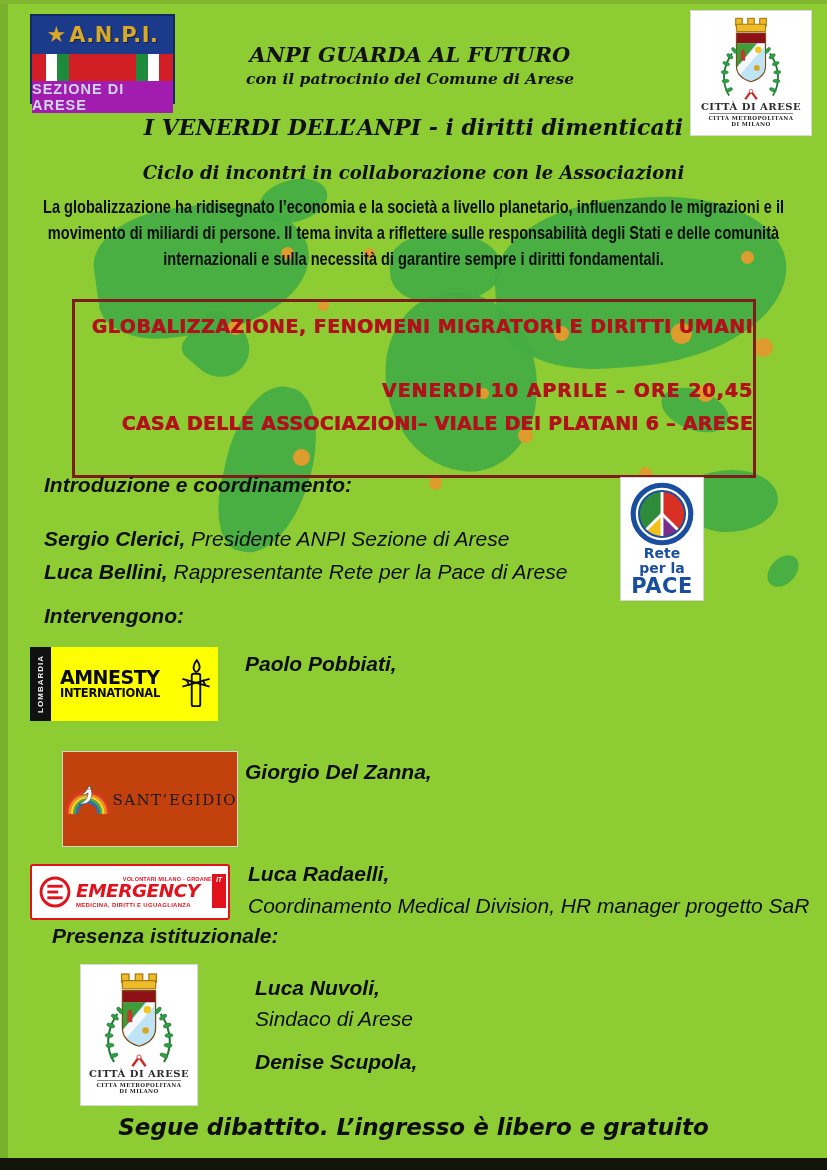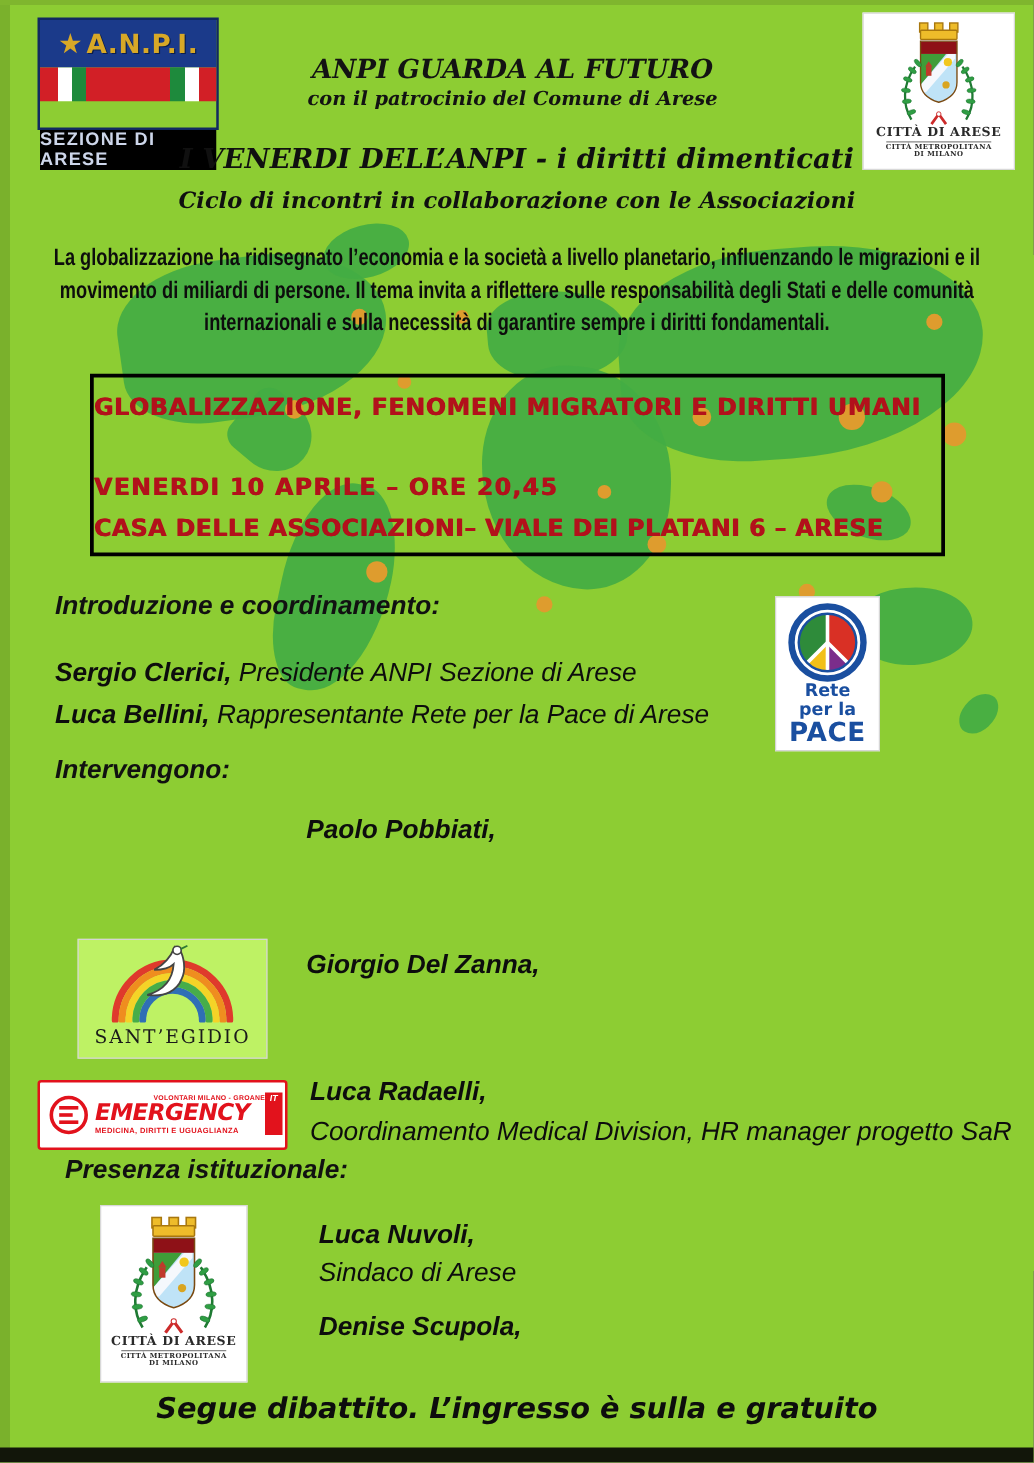--- a/index.html
+++ b/index.html
@@ -37,51 +37,51 @@
 
   
   .anpi{left:30px;top:14px;width:145px;height:90px;border:2px solid #122a60;box-sizing:border-box;
         display:flex;flex-direction:column;}
   .anpi-top{flex:0 0 38px;background:#1b3a8a;display:flex;align-items:center;justify-content:center;gap:3px;}
   .anpi-star{color:#d8a827;font-size:22px;line-height:1;}
   .anpi-title{color:#d8a827;font-family:"DejaVu Sans",sans-serif;font-weight:800;font-size:21px;letter-spacing:.5px;
               text-shadow:1px 1px 0 #0d1f4d;}
   .anpi-ribbon{flex:0 0 27px;
     background:linear-gradient(90deg,#d21f26 0 10%,#ffffff 10% 18%,#1e8a3c 18% 26%,#d21f26 26% 74%,#1e8a3c 74% 82%,#ffffff 82% 90%,#d21f26 90% 100%);}
-  .anpi-bottom{flex:1;background:#000000;display:flex;align-items:center;justify-content:center;margin-top:23px;}
+  .anpi-bottom{flex:1;background:#a21caf;display:flex;align-items:center;justify-content:center;}
   .anpi-sub{color:#cdd6ea;font-weight:bold;font-size:14.5px;letter-spacing:1px;}
 
   
   .tagline{left:160px;top:42px;width:500px;text-align:center;color:#131313;}
   .tagline-1{font-family:"DejaVu Serif",serif;font-style:italic;font-weight:bold;font-size:21px;}
   .tagline-2{font-family:"DejaVu Serif",serif;font-style:italic;font-weight:bold;font-size:15.5px;margin-top:2px;}
 
   
   .arese-box{background:#fff;border:1px solid #d8d8d8;box-sizing:border-box;display:flex;flex-direction:column;
              align-items:center;justify-content:flex-start;}
   .arese-top{left:690px;top:10px;width:122px;height:126px;padding-top:3px;}
   .arese-bottom-logo{left:80px;top:964px;width:118px;height:142px;padding-top:4px;}
   .arese-box svg{display:block;}
   .arese-t1{font-family:"DejaVu Serif",serif;font-size:10px;font-weight:bold;letter-spacing:.5px;color:#2a2a2a;margin-top:1px;}
   .arese-t2{font-family:"DejaVu Serif",serif;font-size:5.5px;font-weight:bold;letter-spacing:.4px;color:#2a2a2a;border-top:1px solid #888;padding-top:1px;margin-top:1px;}
   .arese-t3{font-family:"DejaVu Serif",serif;font-size:5.5px;font-weight:bold;letter-spacing:.4px;color:#2a2a2a;}
 
   
   .title-main{left:0;top:114px;width:827px;text-align:center;font-family:"DejaVu Serif",serif;
               font-style:italic;font-weight:bold;font-size:22px;color:#101010;}
-  .title-sub{left:0;top:150px;width:827px;text-align:center;font-family:"DejaVu Serif",serif;
+  .title-sub{left:0;top:162px;width:827px;text-align:center;font-family:"DejaVu Serif",serif;
              font-style:italic;font-weight:bold;font-size:18px;color:#101010;}
 
   
   .para{left:30px;top:194px;width:1000px;transform:scaleX(0.767);transform-origin:left top;
         text-align:center;font-weight:bold;font-size:19px;line-height:26px;color:#0d0d0d;}
 
   
-  .event-box{left:72px;top:299px;width:684px;height:146px;border:3px solid #000000;box-sizing:border-box;
-             text-align:left;color:#b2111b;font-family:"DejaVu Sans",sans-serif;}
+  .event-box{left:72px;top:299px;width:684px;height:179px;border:3px solid #7f1d1d;box-sizing:border-box;
+             text-align:right;color:#b2111b;font-family:"DejaVu Sans",sans-serif;}
   .event-title{margin-top:13px;font-size:19px;font-weight:800;letter-spacing:.5px;text-shadow:.6px 0 #b2111b;}
   .event-datetime{margin-top:42px;font-size:19px;font-weight:800;letter-spacing:1px;text-shadow:.6px 0 #b2111b;}
   .event-location{margin-top:11px;font-size:19px;font-weight:800;letter-spacing:.3px;text-shadow:.6px 0 #b2111b;}
 
   
   .sec-label{font-style:italic;font-weight:600;font-size:21px;color:#111;}
   .lbl-coord{left:44px;top:473px;}
   .lbl-speakers{left:44px;top:604px;}
   .lbl-inst{left:52px;top:924px;}
   .person-line{font-size:21px;color:#0d0d0d;line-height:33px;white-space:nowrap;}
@@ -105,22 +105,22 @@
   
   .amnesty{left:30px;top:647px;width:188px;height:74px;display:flex;}
   .am-strip{flex:0 0 21px;background:#111;display:flex;align-items:center;justify-content:center;}
   .am-strip span{writing-mode:vertical-rl;transform:rotate(180deg);color:#f5f5f5;font-size:8px;font-weight:bold;letter-spacing:1px;}
   .am-yellow{flex:1;background:#fdff00;position:relative;display:flex;flex-direction:column;justify-content:center;padding-left:9px;box-sizing:border-box;}
   .am-l1{font-family:"DejaVu Sans",sans-serif;font-weight:800;font-size:19px;letter-spacing:-.5px;color:#0a0a0a;line-height:1;}
   .am-l2{font-family:"DejaVu Sans",sans-serif;font-weight:800;font-size:11.5px;letter-spacing:-.3px;color:#0a0a0a;line-height:1.2;}
   .am-candle{position:absolute;right:5px;top:9px;}
 
   
-  .egidio{left:62px;top:751px;width:152px;height:96px;background:#bef264;border:1px solid #d5d5d5;box-sizing:border-box;
-          display:flex;flex-direction:column;align-items:center;}
+  .egidio{left:62px;top:751px;width:176px;height:96px;background:#c2410c;border:1px solid #d5d5d5;box-sizing:border-box;
+          display:flex;align-items:center;}
   .eg-label{font-family:"DejaVu Serif",serif;font-size:15px;letter-spacing:1.5px;color:#1a1a1a;margin-top:2px;}
 
   
   .emergency{left:30px;top:864px;width:200px;height:56px;background:#fff;border:2px solid #e2121c;border-radius:3px;
              box-sizing:border-box;display:flex;align-items:center;position:relative;}
   .em-col{margin-left:3px;width:136px;display:flex;flex-direction:column;}
   .em-top{font-size:5.5px;font-weight:bold;color:#e2121c;text-align:right;letter-spacing:.2px;}
   .em-name{font-family:"DejaVu Sans",sans-serif;font-style:italic;font-weight:900;font-size:18.5px;color:#e2121c;line-height:1;letter-spacing:-.5px;}
   .em-bottom{font-size:6px;font-weight:bold;color:#e2121c;letter-spacing:.3px;margin-top:1px;}
   .em-tab{position:absolute;right:2px;top:8px;width:14px;height:34px;background:#e2121c;display:flex;align-items:flex-start;justify-content:center;}
@@ -263,20 +263,39 @@
       </g>
       <circle cx="50" cy="50" r="36" fill="none" stroke="#1a4fa0" stroke-width="3"></circle>
     </svg>
     <div class="pace-txt pace-l1">Rete</div>
     <div class="pace-txt pace-l2">per la</div>
     <div class="pace-txt pace-l3">PACE</div>
   </div>
 
   <div class="abs sec-label lbl-speakers">Intervengono:</div>
 
+  <div class="abs amnesty">
+    <div class="am-strip">
+      <span>LOMBARDIA</span>
+    </div>
+    <div class="am-yellow">
+      <div class="am-l1">AMNESTY</div>
+      <div class="am-l2">INTERNATIONAL</div>
+      <svg class="am-candle" width="34" height="56" viewBox="0 0 40 62">
+        <g fill="none" stroke="#0a0a0a" stroke-width="2.2">
+          <path d="M21 3 C26 10 25 15 20 17 C16 14 16 9 21 3 Z"></path>
+          <rect x="15" y="19" width="10" height="38" rx="2"></rect>
+          <line x1="4" y1="34" x2="36" y2="25"></line>
+          <line x1="4" y1="25" x2="36" y2="34"></line>
+          <line x1="9" y1="26" x2="12" y2="33"></line>
+          <line x1="28" y1="26" x2="31" y2="33"></line>
+        </g>
+      </svg>
+    </div>
+  </div>
   <div class="abs person-line sp1">
     <div><span class="person-name">Paolo Pobbiati,</span></div>
   </div>
 
   <div class="abs egidio">
     <svg width="110" height="66" viewBox="0 0 120 72">
       <g fill="none" stroke-linecap="round">
         <path d="M10 70 A50 50 0 0 1 110 70" stroke="#df3a2c" stroke-width="6"></path>
         <path d="M16 70 A44 44 0 0 1 104 70" stroke="#ef8d1f" stroke-width="6"></path>
         <path d="M22 70 A38 38 0 0 1 98 70" stroke="#f5d327" stroke-width="6"></path>
@@ -328,15 +347,15 @@
   </div>
 
   <div class="abs person-line in1">
     <div><span class="person-name">Luca Nuvoli,</span></div>
     <div><span class="person-role">Sindaco di Arese</span></div>
   </div>
   <div class="abs person-line in2">
     <div><span class="person-name">Denise Scupola,</span></div>
   </div>
 
-  <div class="abs closing">Segue dibattito. L’ingresso è sulla e gratuito</div>
+  <div class="abs closing">Segue dibattito. L’ingresso è libero e gratuito</div>
 
 </div>
 
 </body></html>

